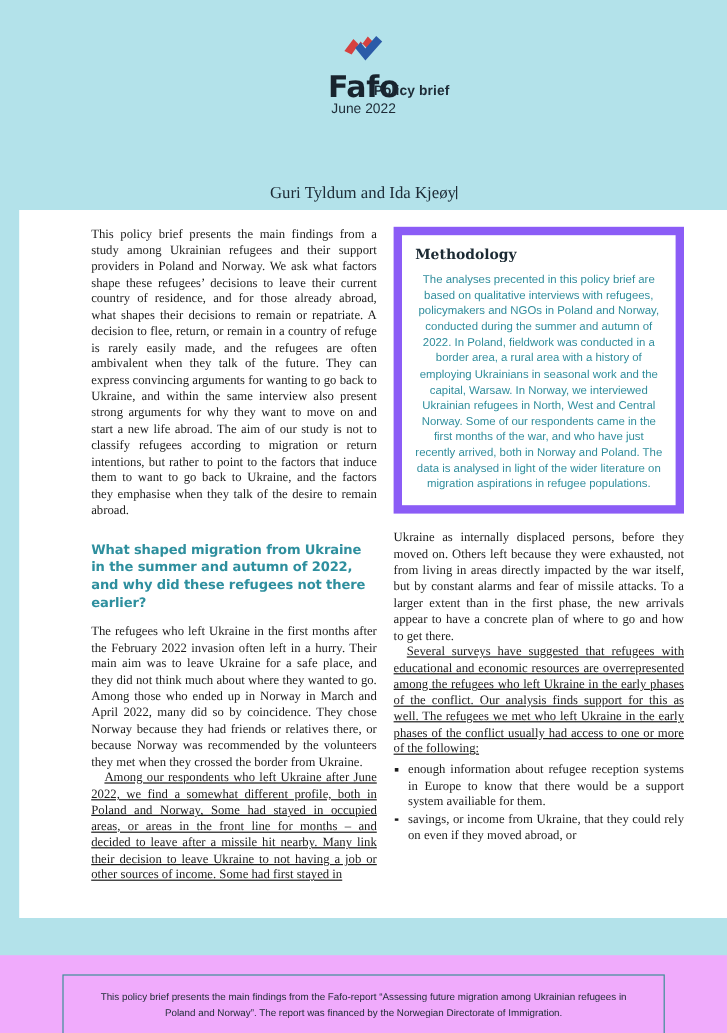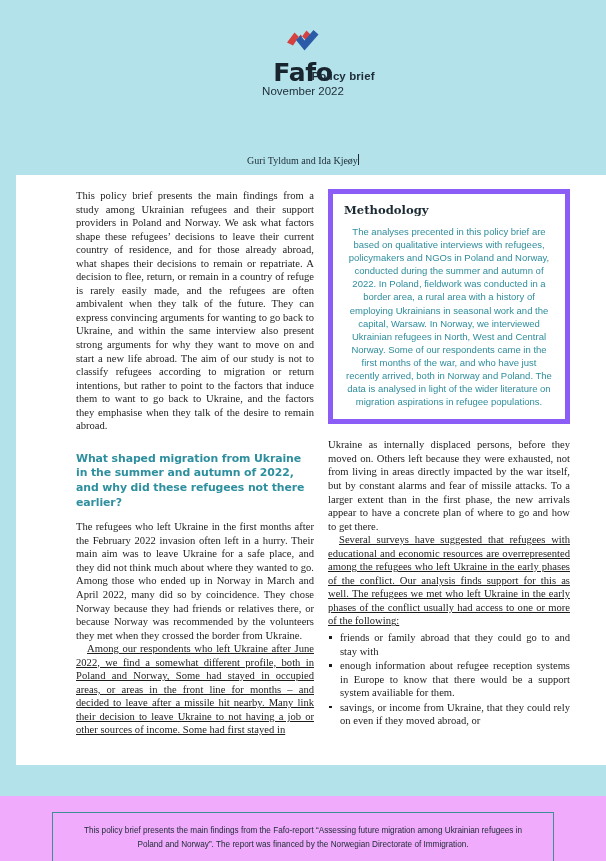--- a/index.html
+++ b/index.html
@@ -91,21 +91,21 @@
     line-height: 20px;
     color: #17232d;
     letter-spacing: -0.15px;
   }
   .doc-authors {
     position: absolute;
     left: 53px;
     top: 154px;
     width: 500px;
     font-family: "Liberation Serif", serif;
-    font-size: 10px;
+    font-size: 14px;
     color: #1d2b36;
   }
   .caret {
     display: inline-block;
     width: 1px;
     height: 11px;
     background: #1d2b36;
     vertical-align: -1px;
     margin-left: 0px;
   }
@@ -156,21 +156,21 @@
     line-height: 14.6px;
     color: #2e8f9e;
     letter-spacing: -0.1px;
   }
 
   .gap-heading { height: 19px; }
   .gap-after-heading { height: 10px; }
 
   
   .method-box {
-    border: 5px solid #8b5cf6;
+    border: 7px solid #8b5cf6;
     box-sizing: border-box;
     padding: 9px 11px 11px 11px;
     background: #fff;
   }
   .method-title {
     margin: 0 0 8px 0;
     font-family: "DejaVu Serif", serif;
     font-weight: bold;
     font-size: 11.6px;
     line-height: 14px;
@@ -248,21 +248,21 @@
 
     <div class="logo-row">
       <svg class="logo-mark" viewBox="0 0 34 26">
         <path d="M1 15.5 L8.5 5.5 L14.5 11.5 L20.5 3.5 L26 9 L21.5 15 L14.5 7.5 L7 18.5 Z" fill="#d6413f"></path>
         <path d="M10 13 L14.5 8.5 L18.5 13.5 L27.5 3 L32.5 7.5 L18.5 23.5 Z" fill="#2b5ba8"></path>
       </svg>
       <span class="logo-text">Fafo</span>
     </div>
 
     <div class="kicker">Policy brief</div>
-    <div class="kicker-date">November 2022</div>
+    <div class="kicker-date">June 2022</div>
 
     <div class="doc-authors"><span>Guri Tyldum and Ida Kjeøy</span><span class="caret"></span></div>
   </div>
 
   <div class="content">
 
     <div class="col-left">
       <p class="body">This policy brief presents the main findings from a study among Ukrainian refugees and their support providers in Poland and Norway. We ask what factors shape these refugees’ decisions to leave their current country of residence, and for those already abroad, what shapes their decisions to remain or repatriate. A decision to flee, return, or remain in a country of refuge is rarely easily made, and the refugees are often ambivalent when they talk of the future. They can express convincing arguments for wanting to go back to Ukraine, and within the same interview also present strong arguments for why they want to move on and start a new life abroad. The aim of our study is not to classify refugees according to migration or return intentions, but rather to point to the factors that induce them to want to go back to Ukraine, and the factors they emphasise when they talk of the desire to remain abroad.</p>
 
       <div class="gap-heading"></div>
@@ -279,21 +279,20 @@
         <h3 class="method-title">Methodology</h3>
         <p class="method-body">The analyses precented in this policy brief are based on qualitative interviews with refugees, policymakers and NGOs in Poland and Norway, conducted during the summer and autumn of 2022. In Poland, fieldwork was conducted in a border area, a rural area with a history of employing Ukrainians in seasonal work and the capital, Warsaw. In Norway, we interviewed Ukrainian refugees in North, West and Central Norway. Some of our respondents came in the first months of the war, and who have just recently arrived, both in Norway and Poland. The data is analysed in light of the wider literature on migration aspirations in refugee populations.</p>
       </div>
 
       <div class="after-box"></div>
 
       <p class="body">Ukraine as internally displaced persons, before they moved on. Others left because they were exhausted, not from living in areas directly impacted by the war itself, but by constant alarms and fear of missile attacks. To a larger extent than in the first phase, the new arrivals appear to have a concrete plan of where to go and how to get there.</p>
       <p class="body">Several surveys have suggested that refugees with educational and economic resources are overrepresented among the refugees who left Ukraine in the early phases of the conflict. Our analysis finds support for this as well. The refugees we met who left Ukraine in the early phases of the conflict usually had access to one or more of the following:</p>
 
       <ul class="bullets">
-        <li><span class="dot"></span><span>friends or family abroad that they could go to and stay with</span></li>
         <li><span class="dot"></span><span>enough information about refugee reception systems in Europe to know that there would be a support system availiable for them.</span></li>
         <li><span class="dot"></span><span>savings, or income from Ukraine, that they could rely on even if they moved abroad, or</span></li>
       </ul>
     </div>
   </div>
 
   <div class="footer-band">
     <div class="footer-box">
       <p class="footer-text">This policy brief presents the main findings from the Fafo-report “Assessing future migration among Ukrainian refugees in Poland and Norway”. The report was financed by the Norwegian Directorate of Immigration.</p>
     </div>

